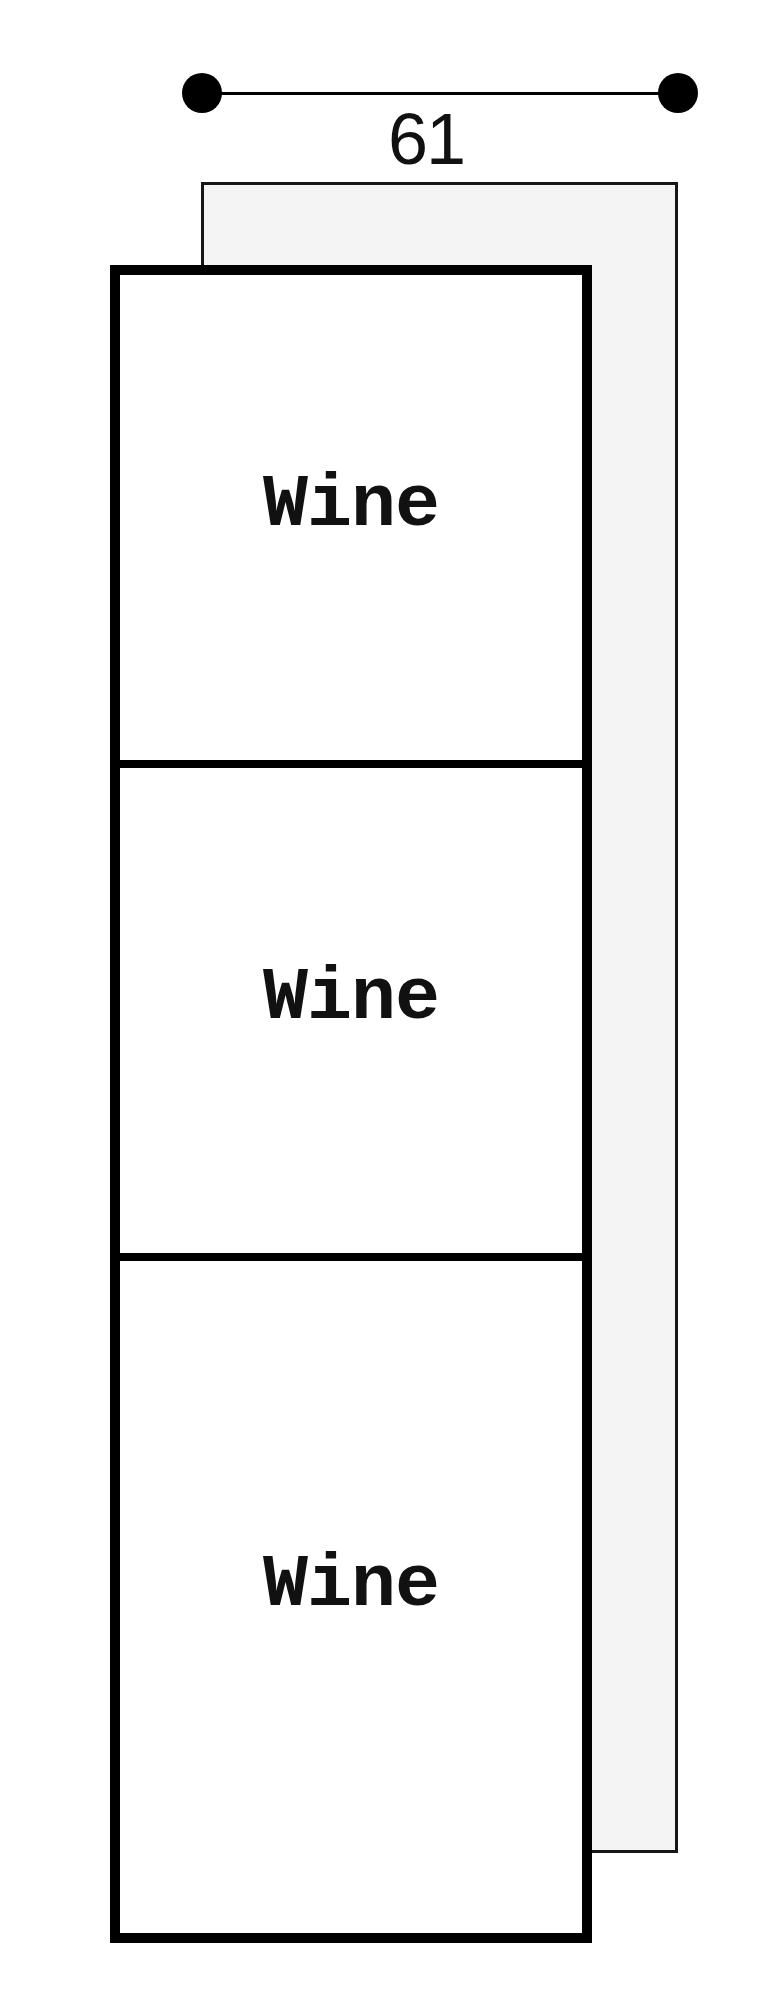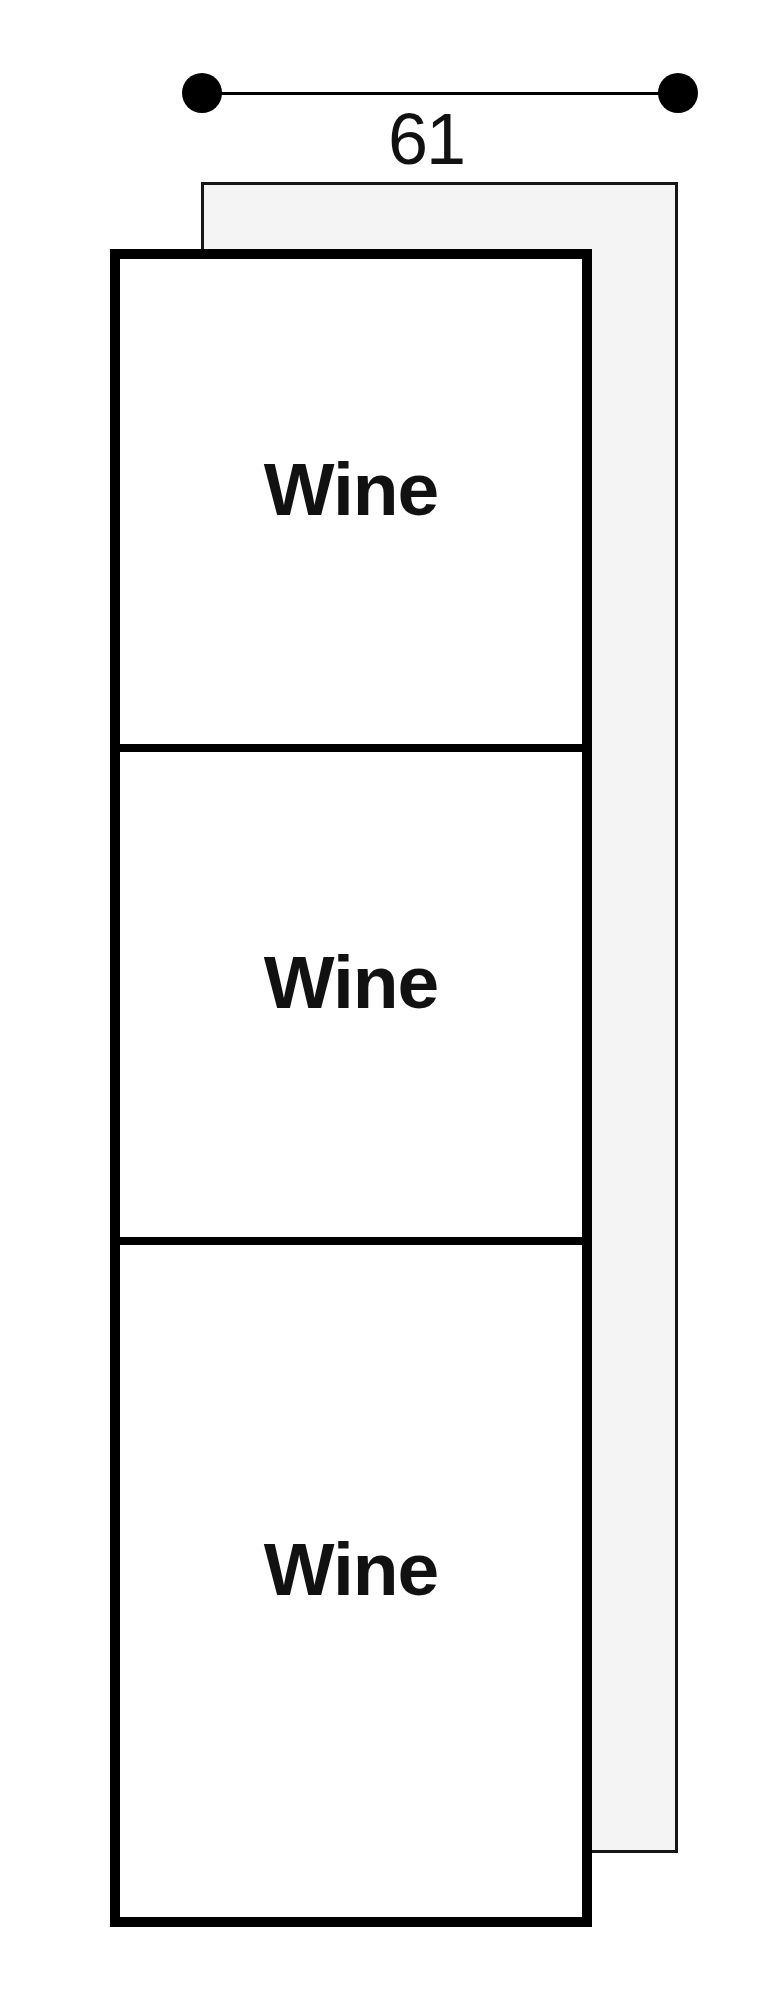--- a/index.html
+++ b/index.html
@@ -70,29 +70,30 @@
     box-sizing: border-box;
     background: #f4f4f4;
     border: 3px solid #161616;
     z-index: 1;
   }
 
   
   .cabinet {
     position: absolute;
     left: 110px;
-    top: 249px;
+    top: 265px;
     width: 482px;
     height: 1678px;
     box-sizing: border-box;
     background: #ffffff;
     border: 10px solid #000000;
     z-index: 2;
     display: flex;
     flex-direction: column;
+    font-family: Liberation Mono, monospace;
   }
   .compartment {
     display: flex;
     align-items: center;
     justify-content: center;
     overflow: hidden;
   }
   .compartment.c1 { height: 485px; }
   .compartment.c2 { height: 485px; }
   .compartment.c3 { flex: 1; }

